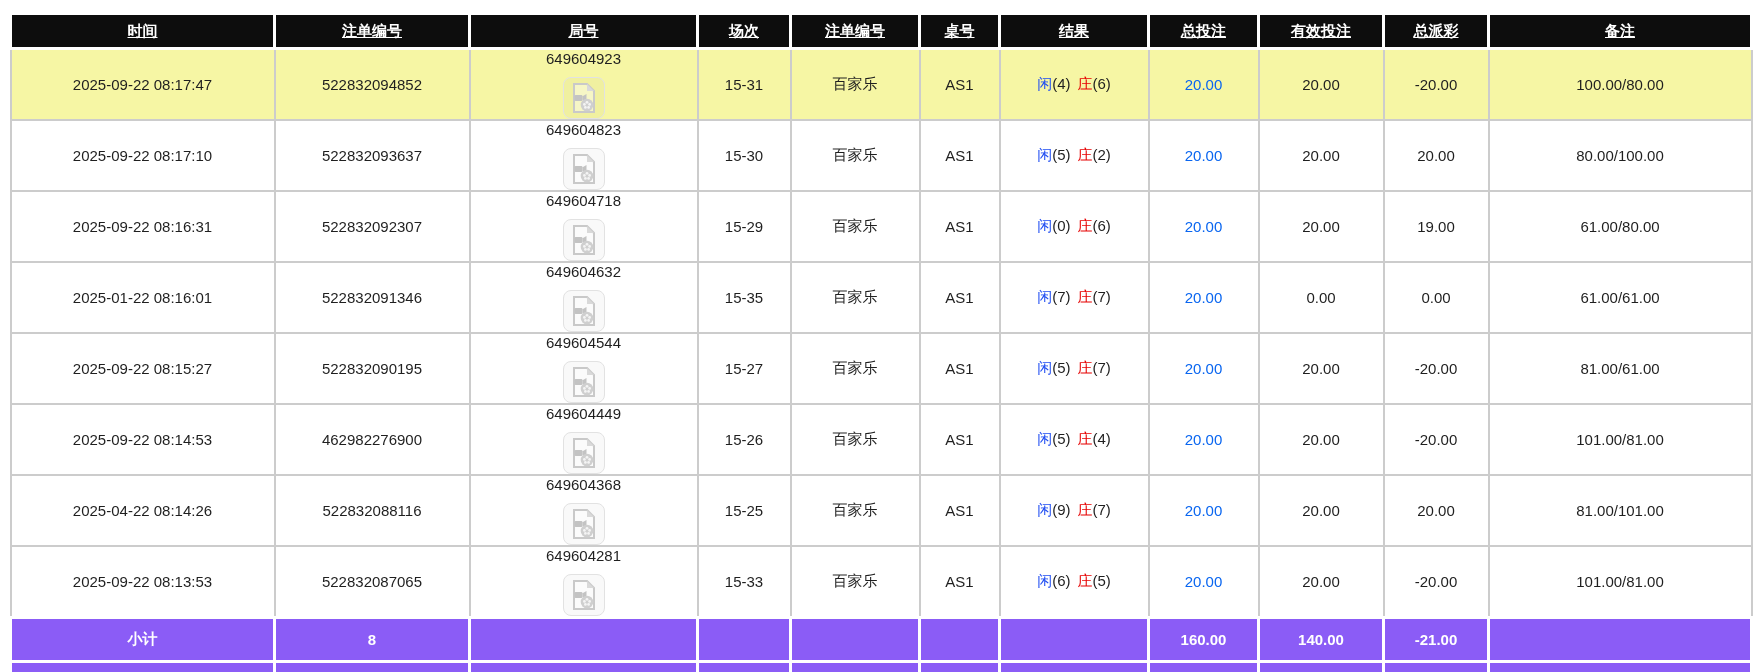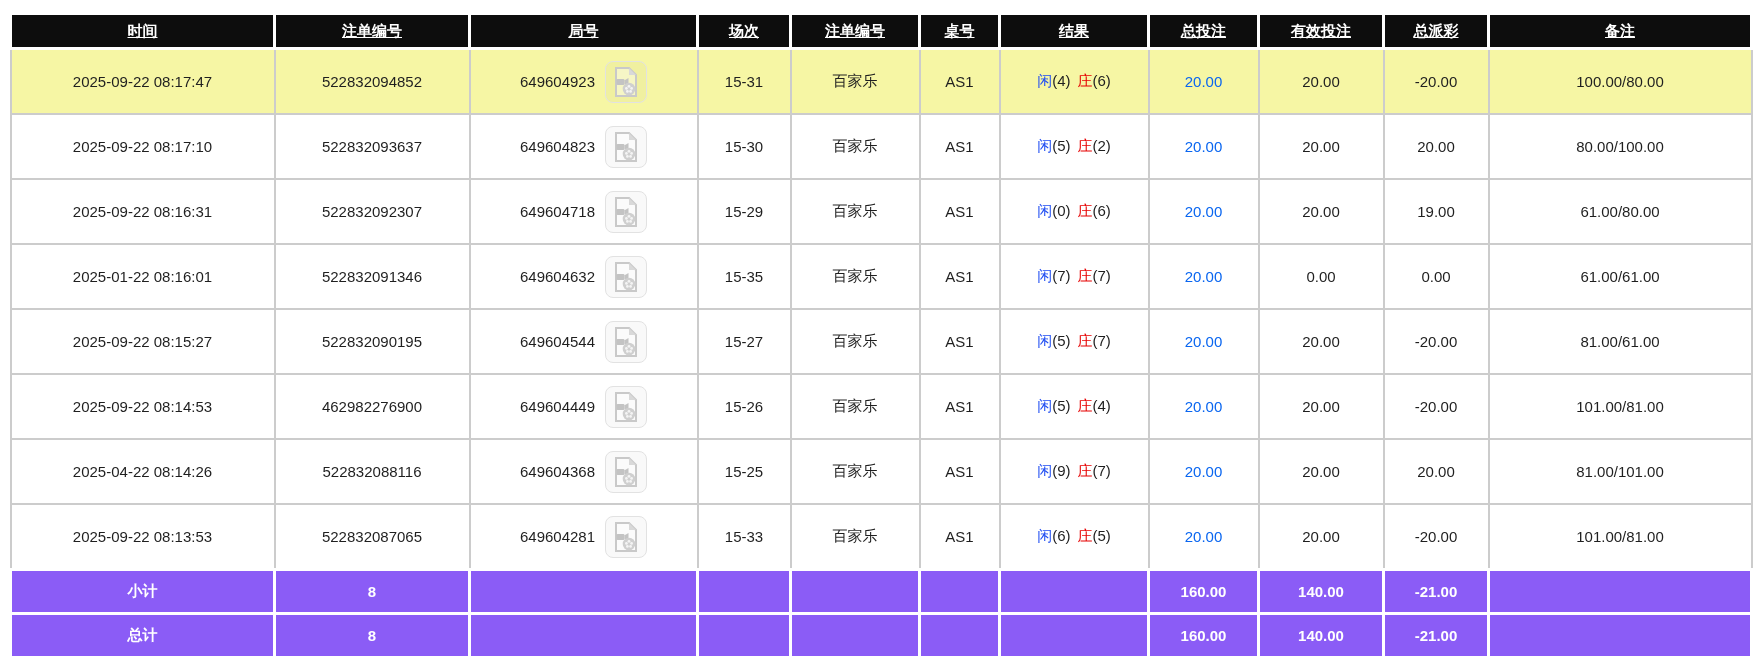--- a/index.html
+++ b/index.html
@@ -22,21 +22,21 @@
   }
   tr.highlighted td{background:#f6f6a4;}
   table.records tfoot td{
     background:#8b5cf6;border:3px solid #ffffff;color:#ffffff;
     font-weight:700;height:41px;font-size:15px;
   }
   .blue-amount{color:#0a66f0;cursor:pointer;}
   .neg{color:#ff0000;}
   .player-label{color:#1f4df2;}
   .banker-label{color:#e60000;margin-left:7px;}
-  .round-wrap{display:inline-flex;align-items:center;gap:10px;}
+  .round-wrap{display:inline-flex;align-items:center;gap:10px;flex-direction:column;}
   .video-btn{
     width:40px;height:40px;border:1px solid #e2e2e2;border-radius:8px;
     background:rgba(0,0,0,0.025);display:inline-flex;align-items:center;
     justify-content:center;cursor:pointer;flex:none;
   }
   .video-btn svg{display:block;}
 </style>
 </head>
 <body>
 

